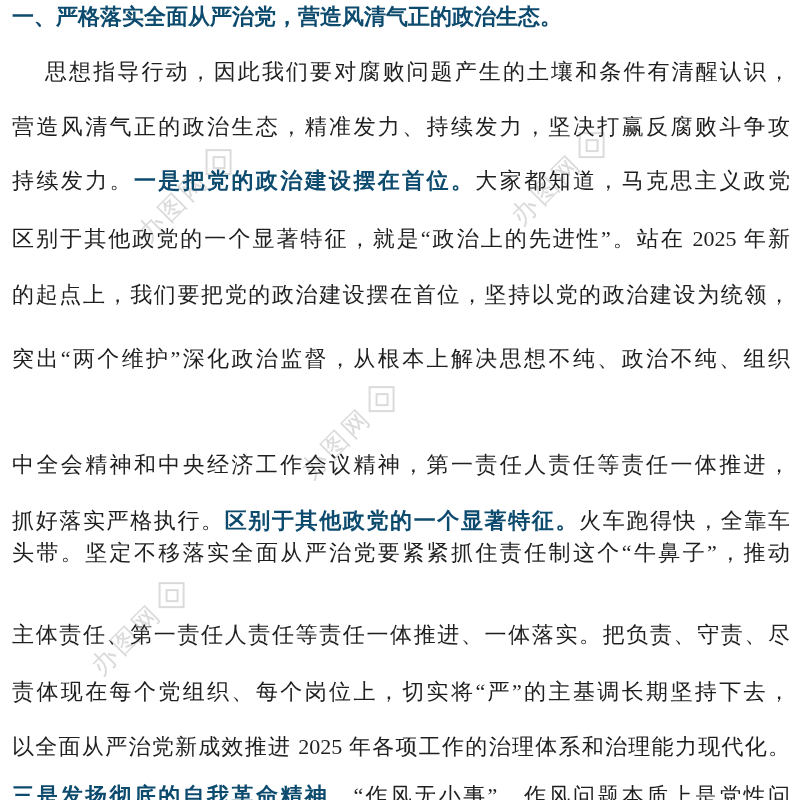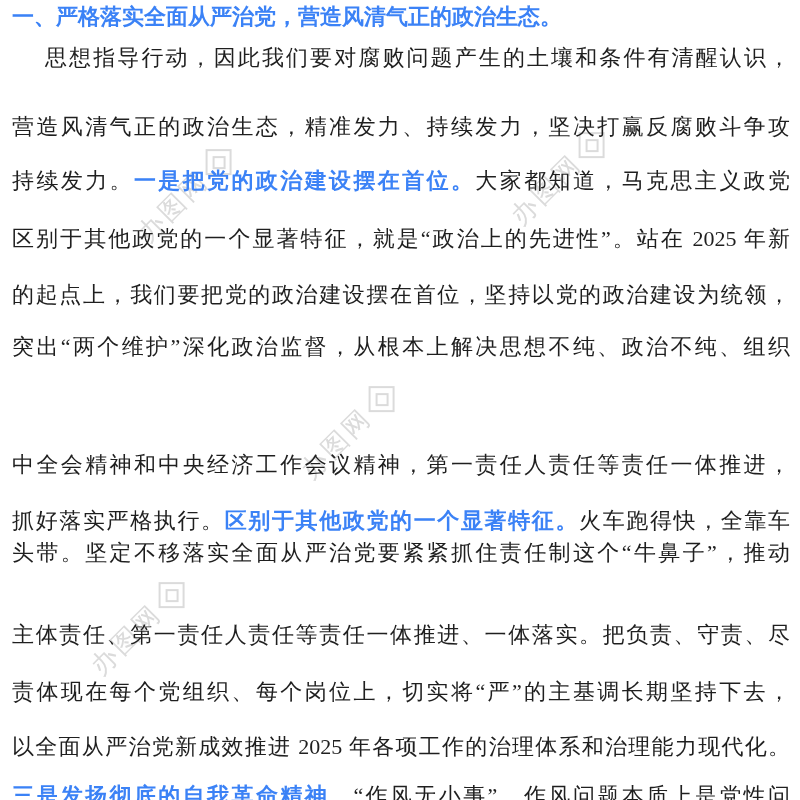--- a/index.html
+++ b/index.html
@@ -67,21 +67,21 @@
     text-align: justify;
     text-align-last: justify;
     color: #1f1f1f;
   }
   .doc-line.no-justify {
     text-align: left;
     text-align-last: left;
   }
   .doc-line .bold {
     font-weight: 700;
-    color: #3b82f6;
+    color: #0c4a6e;
   }
 </style>
 </head>
 <body>
 
 <div class="page">
   <div class="wm-layer">
       <span class="wm" style="left: 185px; top: 195px; color: rgb(219, 219, 219); transform: translate(-50%, -50%) rotate(-45deg);">
         <span>办图网</span>
         <span class="wm-logo" style="border-color: rgb(219, 219, 219);">
@@ -102,26 +102,26 @@
       </span>
       <span class="wm" style="left: 138px; top: 628px; color: rgb(219, 219, 219); transform: translate(-50%, -50%) rotate(-45deg);">
         <span>办图网</span>
         <span class="wm-logo" style="border-color: rgb(219, 219, 219);">
           <span class="wm-logo-inner" style="border-color: rgb(219, 219, 219);"></span>
         </span>
       </span>
     </div>
   <div class="text-layer">
       <div class="doc-line no-justify" style="top: 2px;"><span class="bold">一、严格落实全面从严治党，营造风清气正的政治生态。</span></div>
-      <div class="doc-line" style="top: 43px; text-indent: 33px;"><span>思想指导行动，因此我们要对腐败问题产生的土壤和条件有清醒认识，</span></div>
+      <div class="doc-line" style="top: 57px; text-indent: 33px;"><span>思想指导行动，因此我们要对腐败问题产生的土壤和条件有清醒认识，</span></div>
       <div class="doc-line" style="top: 112px;"><span>营造风清气正的政治生态，精准发力、持续发力，坚决打赢反腐败斗争攻</span></div>
       <div class="doc-line" style="top: 166px;"><span>持续发力。</span><span class="bold">一是把党的政治建设摆在首位。</span><span>大家都知道，马克思主义政党</span></div>
       <div class="doc-line" style="top: 224px;"><span>区别于其他政党的一个显著特征，就是“政治上的先进性”。站在 2025 年新</span></div>
       <div class="doc-line" style="top: 280px;"><span>的起点上，我们要把党的政治建设摆在首位，坚持以党的政治建设为统领，</span></div>
-      <div class="doc-line" style="top: 332px;"><span>突出“两个维护”深化政治监督，从根本上解决思想不纯、政治不纯、组织</span></div>
+      <div class="doc-line" style="top: 344px;"><span>突出“两个维护”深化政治监督，从根本上解决思想不纯、政治不纯、组织</span></div>
       <div class="doc-line" style="top: 450px;"><span>中全会精神和中央经济工作会议精神，第一责任人责任等责任一体推进，</span></div>
       <div class="doc-line" style="top: 506px;"><span>抓好落实严格执行。</span><span class="bold">区别于其他政党的一个显著特征。</span><span>火车跑得快，全靠车</span></div>
       <div class="doc-line" style="top: 538px;"><span>头带。坚定不移落实全面从严治党要紧紧抓住责任制这个“牛鼻子”，推动</span></div>
       <div class="doc-line" style="top: 677px;"><span>责体现在每个党组织、每个岗位上，切实将“严”的主基调长期坚持下去，</span></div>
       <div class="doc-line" style="top: 620px;"><span>主体责任、第一责任人责任等责任一体推进、一体落实。把负责、守责、尽</span></div>
       <div class="doc-line" style="top: 732px;"><span>以全面从严治党新成效推进 2025 年各项工作的治理体系和治理能力现代化。</span></div>
       <div class="doc-line" style="top: 781px;"><span class="bold">三是发扬彻底的自我革命精神。</span><span>“作风无小事”，作风问题本质上是党性问</span></div>
     </div>
 </div>
 

